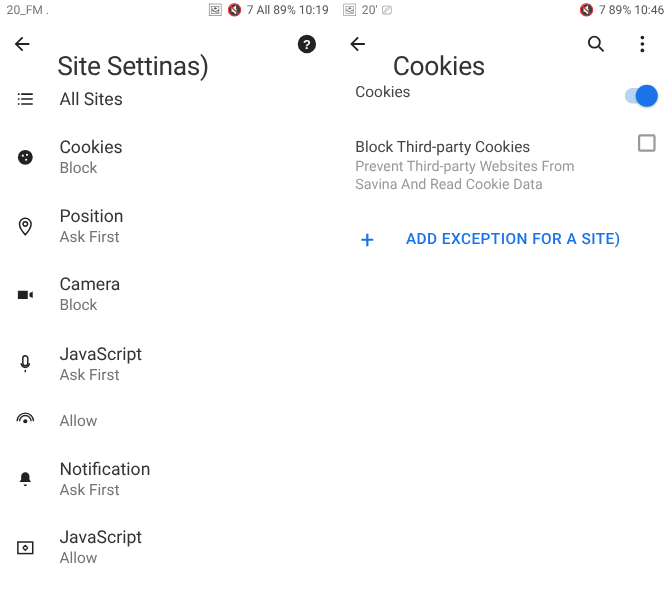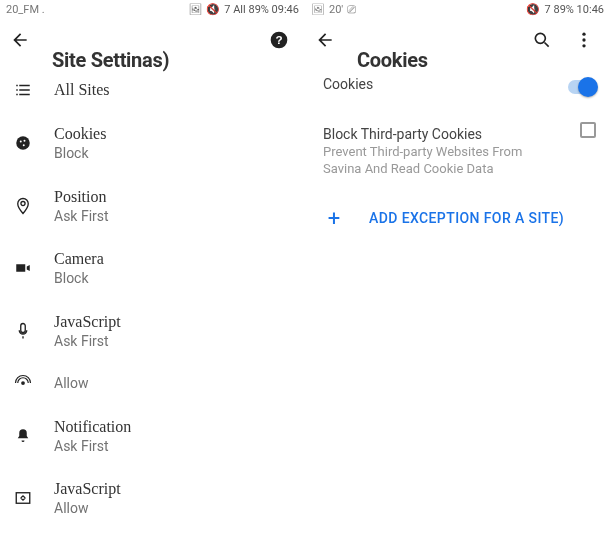--- a/index.html
+++ b/index.html
@@ -3,26 +3,26 @@
 <meta charset="utf-8">
 <style>
   * { box-sizing: border-box; margin: 0; padding: 0; }
   body { font-family: -apple-system, Roboto, "Helvetica Neue", Arial, sans-serif; background: #fff; width: 610px; height: 541px; overflow: hidden; color: #222; }
   .container { display: flex; width: 100%; height: 100%; }
   .pane { width: 50%; height: 100%; position: relative; }
   .status-bar { height: 18px; display: flex; align-items: center; justify-content: space-between; padding: 0 6px; font-size: 11px; color: #777; }
   .status-bar .left, .status-bar .right { display: flex; align-items: center; gap: 4px; }
   .status-bar .right { color: #555; }
   .app-bar { height: 44px; display: flex; align-items: center; padding: 0 10px; gap: 16px; }
-  .app-bar .title { font-size: 20px; font-weight: 700; flex: 1; color: #333; letter-spacing: -0.3px; margin-top: 40px; }
+  .app-bar .title { font-size: 24px; font-weight: 400; flex: 1; color: #333; letter-spacing: -0.3px; margin-top: 40px; }
   .app-bar .icon-slot { width: 26px; text-align: center; font-size: 18px; color: #222; }
   .list { padding: 6px 0; }
   .row { display: flex; align-items: center; padding: 12px 10px 12px 14px; gap: 18px; }
   .row .row-icon { width: 22px; text-align: center; font-size: 17px; color: #222; flex-shrink: 0; }
-  .row .row-text .primary { font-size: 16px; color: #333; line-height: 1.25; font-family: Liberation Serif, serif; }
+  .row .row-text .primary { font-size: 16px; color: #333; line-height: 1.25; }
   .row .row-text .secondary { font-size: 14px; color: #737373; line-height: 1.25; margin-top: 1px; }
   
   .section { padding: 14px 14px 10px 18px; position: relative; }
   .section .sec-title { font-size: 14px; color: #444; margin-bottom: 2px; }
   .section .sec-sub { font-size: 13px; color: #999; line-height: 1.3; }
   .section .sec-sub .lead { color: #888; }
   .toggle { position: absolute; right: 14px; top: 18px; width: 28px; height: 14px; border-radius: 8px; background: #b8d4f3; }
   .toggle::after { content: ""; position: absolute; right: -2px; top: -3px; width: 20px; height: 20px; border-radius: 50%; background: #1a73e8; box-shadow: 0 1px 2px rgba(0,0,0,.3); }
   .checkbox { position: absolute; right: 14px; top: 18px; width: 16px; height: 16px; border: 2px solid #999; border-radius: 2px; }
   .add-row { display: flex; align-items: center; gap: 24px; padding: 18px 14px 10px 18px; }
@@ -36,21 +36,21 @@
 <div class="container">
 
   <div class="pane">
     <div class="status-bar">
       <div class="left">
           <span>20_FM .</span>
         </div>
       <div class="right">
         <span>🖼</span>
         <span>🔇</span>
-        <span>7 All 89% 09:46</span>
+        <span>7 All 89% 10:19</span>
       </div>
     </div>
     <div class="app-bar">
       <div class="icon-slot">
         <svg width="20" height="20" viewBox="0 0 24 24">
             <path d="M20 11H7.8l5.6-5.6L12 4l-8 8 8 8 1.4-1.4L7.8 13H20z" fill="#222"></path>
           </svg>
       </div>
       <div class="title">Site Settinas)</div>
       <div class="icon-slot">

